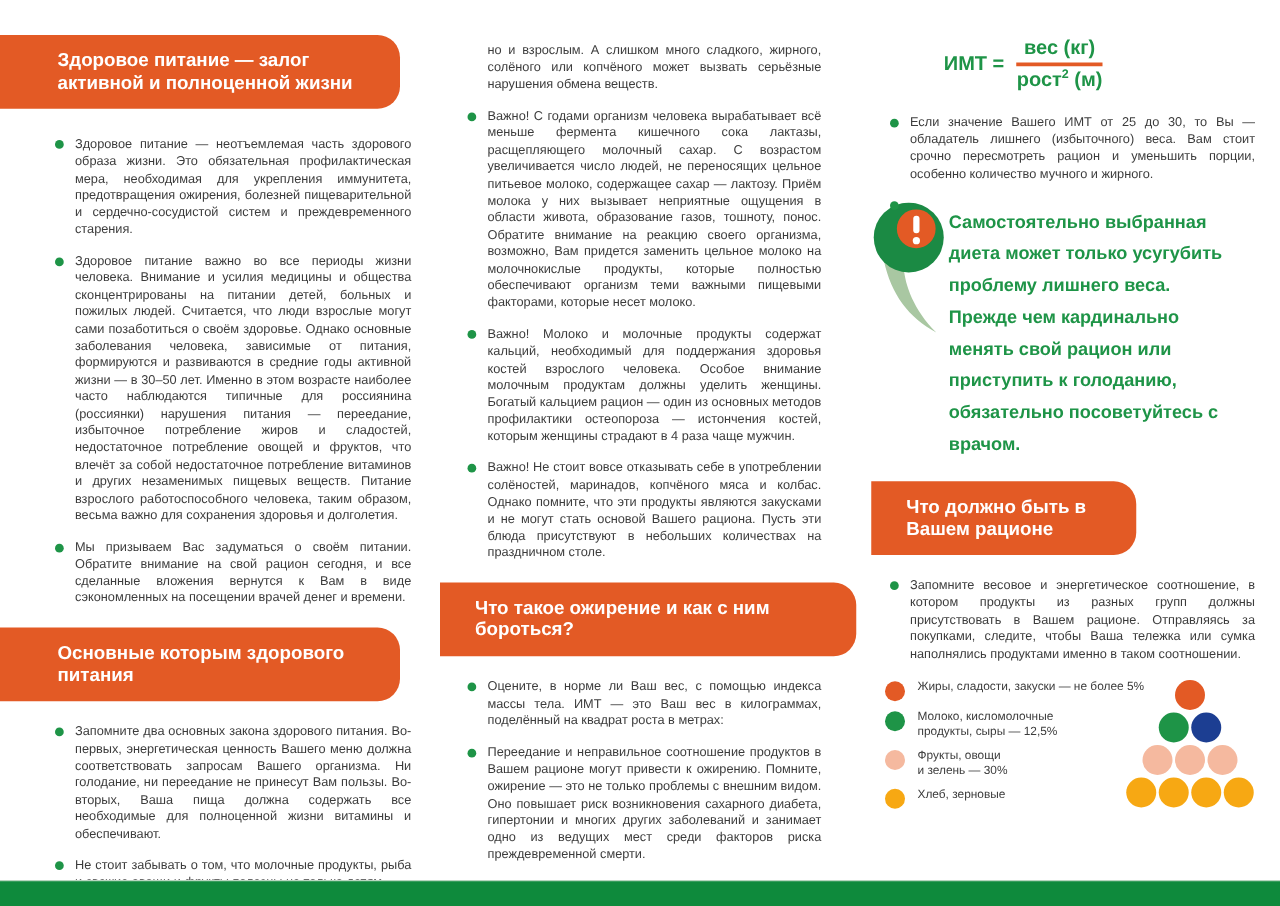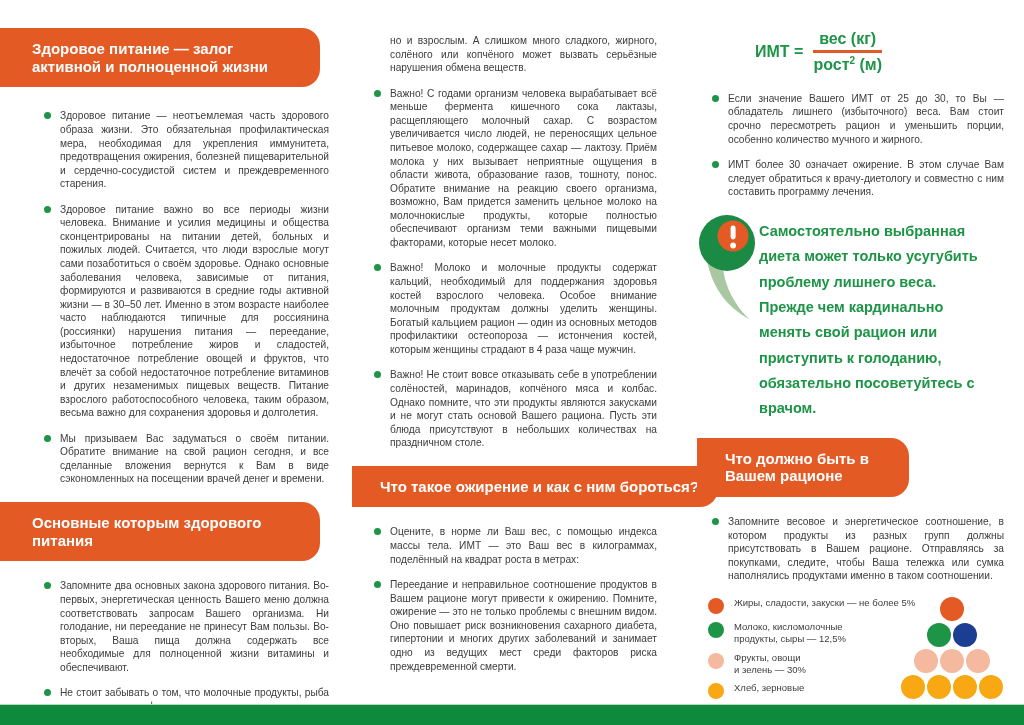--- a/index.html
+++ b/index.html
@@ -4,24 +4,24 @@
 <style>
   html,body{margin:0;padding:0;background:#ffffff;}
   .page{position:relative;width:1024px;height:725px;background:#ffffff;overflow:hidden;
         font-family:"Liberation Sans","DejaVu Sans",sans-serif;color:#3c3c3c;}
   .panel{position:absolute;top:0;height:725px;}
   .panel-left{left:0;width:341px;}
   .panel-mid{left:341px;width:342px;}
   .panel-right{left:683px;width:341px;}
 
   .hbox{background:#e35a25;color:#ffffff;font-weight:bold;font-size:15px;line-height:1.18;
-        border-radius:0 18px 18px 0;box-sizing:border-box;padding:12px 16px 12px 32px;}
+        border-radius:0 18px 18px 0;box-sizing:border-box;padding:12px 16px 12px 46px;}
   .panel-left .hbox{width:320px;margin:28px 0 20px 0;}
   .panel-left .hbox.second{margin:16px 0 18px 0;}
-  .panel-mid .hbox{width:366px;margin:16px 0 18px 11px;padding-left:28px;}
+  .panel-mid .hbox{width:333px;margin:16px 0 18px 11px;padding-left:28px;}
   .panel-right .hbox{width:212px;margin:16px 0 18px 14px;padding-left:28px;}
 
   .bullet{position:relative;padding:0 12px 0 60px;margin:0 0 12px 0;}
   .panel-mid .bullet{padding:0 26px 0 49px;}
   .panel-mid .bullet .dot{left:33px;}
   .panel-right .bullet{padding:0 20px 0 45px;}
   .panel-right .bullet .dot{left:29px;}
   .bullet.first{margin-top:22px;}
   .panel-mid .cont{padding:34px 26px 0 49px;margin-bottom:12px;}
   .btext{margin:0;font-size:10.2px;line-height:1.33;text-align:justify;hyphens:auto;}
@@ -121,21 +121,20 @@
         <div class="bar"></div>
         <span><span>рост</span><sup>2</sup><span> (м)</span></span>
       </div>
     </div>
     <div class="bullet">
       <span class="dot"></span>
       <p class="btext">Если значение Вашего ИМТ от 25 до 30, то Вы — обладатель лишнего (избыточного) веса. Вам стоит срочно пересмотреть рацион и уменьшить порции, особенно количество мучного и жирного.</p>
     </div>
     <div class="bullet">
       <span class="dot"></span>
-      <p class="btext">ИМТ более 30 означает ожирение. В этом случае Вам следует обратиться к врачу-диетологу и совместно с ним составить программу лечения.</p>
     </div>
     <div class="warning">
       <svg width="62" height="108" viewBox="0 0 62 108">
         <path d="M10,46 C16,74 30,92 52,104 C34,86 27,66 26,52 Z" fill="#a9c7a2"></path>
         <circle cx="30" cy="28" r="28" fill="#1b8a44"></circle>
         <circle cx="36" cy="21" r="15.5" fill="#e35a25"></circle>
         <rect x="33.6" y="10.5" width="5" height="14" rx="2.4" fill="#ffffff"></rect>
         <circle cx="36.1" cy="30.5" r="2.9" fill="#ffffff"></circle>
       </svg>
       <div class="warn-text">Самостоятельно выбранная диета может только усугубить проблему лишнего веса. Прежде чем кардинально менять свой рацион или приступить к голоданию, обязательно посоветуйтесь с врачом.</div>

